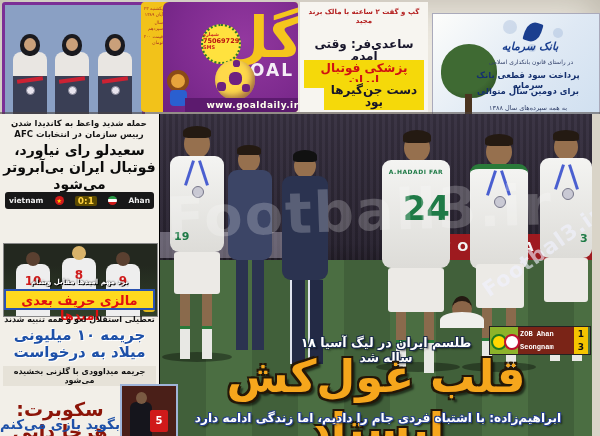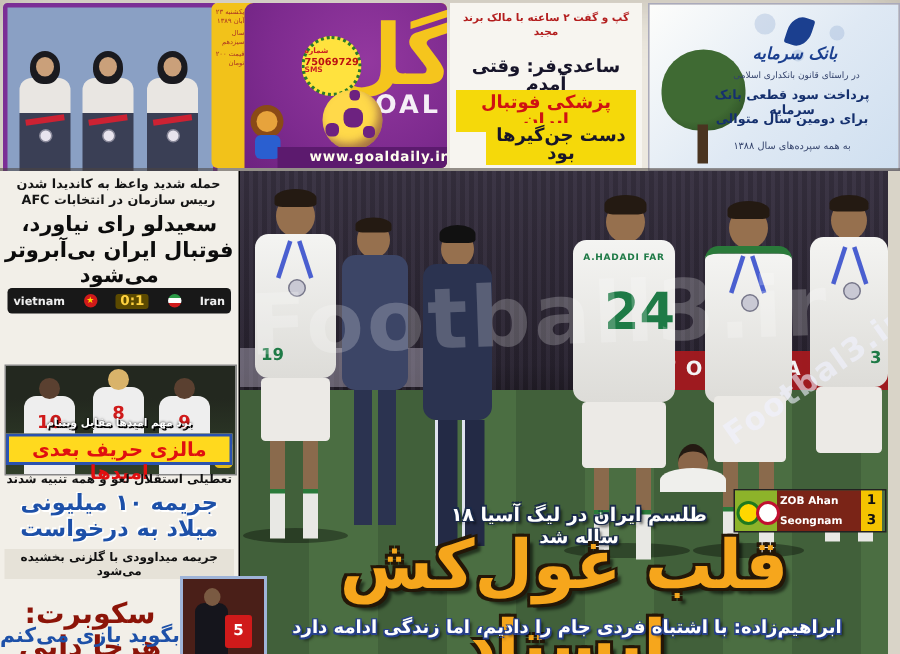--- a/index.html
+++ b/index.html
@@ -44,21 +44,21 @@
 
   
   #interview{left:300px;top:2px;width:128px;height:110px;background:#f7f5f0;}
   #int-kicker{left:4px;top:6px;width:120px;font-size:7px;font-weight:bold;color:#b31d1d;line-height:1.35;}
   .int-line{right:2px;width:124px;font-size:12px;font-weight:900;line-height:1.0;}
   #int-l1{top:36px;color:#17152a;}
   #int-l2{top:58px;color:#d01212;background:#f5d90a;width:116px;right:4px;padding:2px 2px;}
   #int-l3{top:80px;color:#17152a;background:#f5d90a;width:96px;right:4px;padding:2px 2px;}
 
   
-  #bank-ad{left:432px;top:2px;width:166px;height:110px;background:linear-gradient(135deg,#fdfdfb 0%,#dfe9f4 55%,#cfdff0 100%);border:1px solid #aab;overflow:hidden;}
+  #bank-ad{left:432px;top:13px;width:166px;height:110px;background:linear-gradient(135deg,#fdfdfb 0%,#dfe9f4 55%,#cfdff0 100%);border:1px solid #aab;overflow:hidden;}
   #bank-ad .flower{position:absolute;border-radius:50%;background:rgba(120,150,200,.25);}
   #tree-graphic{left:6px;top:30px;width:60px;height:76px;}
   #tree-graphic .crown{position:absolute;left:2px;top:0;width:56px;height:54px;border-radius:50% 50% 45% 45%;background:radial-gradient(circle at 40% 35%,#3f6a33 0 60%,#24421e 100%);}
   #tree-graphic .trunk{position:absolute;left:26px;top:50px;width:7px;height:26px;background:#4a3420;}
   #bank-logo-icon{right:58px;top:8px;width:16px;height:20px;background:#1b3f8f;border-radius:60% 10% 60% 10%;transform:rotate(18deg);}
   #bank-name{right:14px;top:26px;width:110px;font-size:11px;font-weight:900;color:#1b3f8f;font-style:italic;}
   #bank-tag{right:8px;top:44px;width:120px;font-size:6px;color:#33426b;}
   #bank-l2{right:8px;top:56px;width:126px;font-size:8.5px;color:#15306e;font-weight:900;}
   #bank-l3{right:8px;top:72px;width:126px;font-size:8.5px;color:#15306e;font-weight:900;}
   #bank-l4{right:8px;top:90px;width:126px;font-size:6.5px;color:#33426b;}
@@ -120,21 +120,21 @@
   #crouch-head{left:292px;top:182px;width:20px;height:20px;border-radius:50%;background:#8a6548;border-top:5px solid #241a12;}
   #crouch-body{left:280px;top:198px;width:44px;height:16px;border-radius:50% 50% 0 0;background:#efefec;}
 
   #watermark-main{left:6px;top:64px;width:430px;font-size:56px;font-weight:900;color:rgba(255,255,255,.22);transform:rotate(-2deg);letter-spacing:2px;white-space:nowrap;}
   #watermark-side{left:318px;top:168px;font-size:21px;font-weight:bold;color:rgba(240,242,255,.62);transform:rotate(-35deg);transform-origin:left top;letter-spacing:1px;white-space:nowrap;}
 
   #acl-scorebox{left:329px;top:212px;width:100px;height:27px;display:flex;border:1px solid #222;z-index:5;}
   #acl-logos{width:28px;background:#8db32a;position:relative;}
   #zob-ahan-logo{position:absolute;left:1px;top:7px;width:12px;height:12px;border-radius:50%;background:#ffd700;border:2px solid #1e7a1e;}
   #seongnam-logo{position:absolute;left:14px;top:7px;width:12px;height:12px;border-radius:50%;background:#fff;border:2px solid #c01030;}
-  #acl-names{width:56px;background:#7a2417;display:flex;flex-direction:column;justify-content:space-around;}
+  #acl-names{width:56px;background:#7a2417;display:flex;flex-direction:column;justify-content:space-around;font-family:Liberation Mono, monospace;}
   .acl-name{font-size:7px;color:#fff;font-weight:900;padding-left:2px;white-space:nowrap;}
   #acl-nums{width:14px;background:#f5c400;display:flex;flex-direction:column;justify-content:space-around;text-align:center;}
   .acl-num{font-size:9px;font-weight:900;color:#111;}
 
   #talisman-line{left:128px;top:221px;width:196px;font-size:12.5px;font-weight:900;color:#fff;text-shadow:-1px -1px 0 #1a2a4a,1px -1px 0 #1a2a4a,-1px 1px 0 #1a2a4a,1px 1px 0 #1a2a4a,2px 2px 2px rgba(0,0,0,.6);z-index:5;}
   #main-headline{left:2px;top:236px;width:428px;font-size:45px;font-weight:900;color:#f6a61c;letter-spacing:1px;z-index:5;
      text-shadow:-2px -2px 0 #241708,2px -2px 0 #241708,-2px 2px 0 #241708,2px 2px 0 #241708,4px 4px 2px rgba(0,0,0,.55);}
   #sub-line{left:8px;top:297px;width:420px;font-size:12px;font-weight:900;color:#fff;z-index:5;
      text-shadow:-1px -1px 0 #27408b,1px -1px 0 #27408b,-1px 1px 0 #27408b,1px 1px 0 #27408b,2px 2px 2px rgba(0,0,0,.6);}
 </style>
@@ -214,21 +214,21 @@
 
   <div id="left-col" class="abs">
     <div id="afc-kicker" class="abs rtl ctr">حمله شدید واعظ به کاندیدا شدن رییس سازمان در انتخابات AFC</div>
     <div id="afc-headline" class="abs rtl ctr">سعیدلو رای نیاورد، فوتبال ایران بی‌آبروتر می‌شود</div>
 
     <div id="u23-scorebar" class="abs">
       <span class="sb-name">vietnam</span>
       <span id="vietnam-flag-icon" class="flagdot">★</span>
       <span id="sb-score">0:1</span>
       <span id="iran-flag-icon" class="flagdot"></span>
-      <span class="sb-name">Iran</span>
+      <span class="sb-name">Ahan</span>
     </div>
 
     <div id="celebration-photo" class="abs">
       <div class="celeb" style="left:12px;">
           <div class="num">10</div>
         </div>
       <div class="celeb blond" style="left:58px;bottom:6px;">
           <div class="num">8</div>
         </div>
       <div class="celeb" style="left:102px;">

